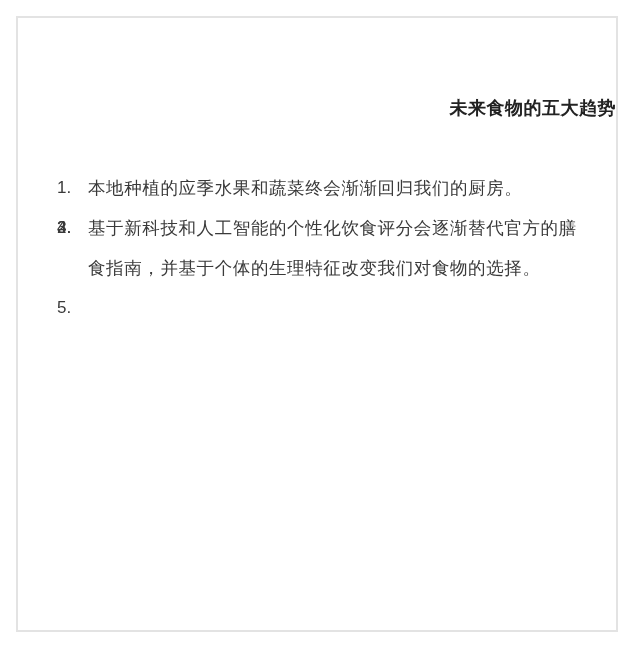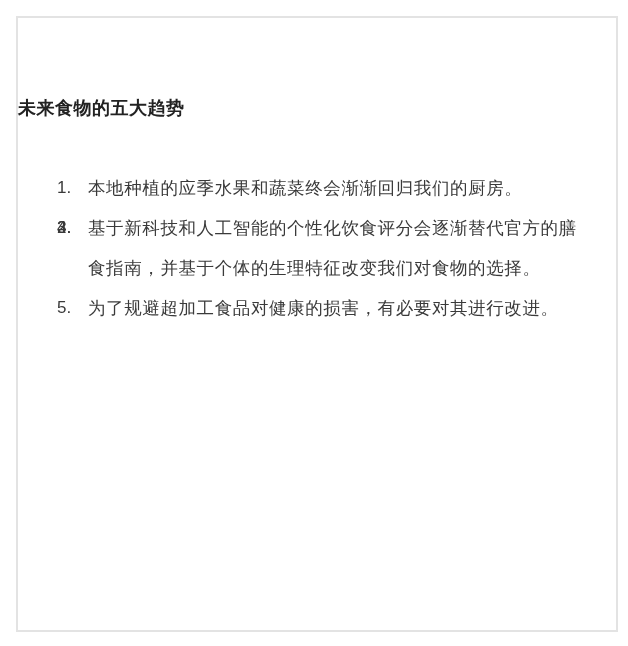--- a/index.html
+++ b/index.html
@@ -23,21 +23,21 @@
       height: 612px;
       border: 2px solid #e3e3e3;
       background: #ffffff;
       box-sizing: content-box;
     }
     .title {
       position: absolute;
       left: 0;
       right: 0;
       top: 78px;
-      text-align: left;
+      text-align: right;
       font-size: 18px;
       font-weight: bold;
       color: #222222;
       letter-spacing: 0.5px;
     }
     .list {
       position: absolute;
       left: 0;
       top: 150px;
       width: 100%;
@@ -81,16 +81,15 @@
     </li>
     <li class="item">
       <span class="num">3.</span>
     </li>
     <li class="item">
       <span class="num">4.</span>
       <span class="text">基于新科技和人工智能的个性化饮食评分会逐渐替代官方的膳食指南，并基于个体的生理特征改变我们对食物的选择。</span>
     </li>
     <li class="item">
       <span class="num">5.</span>
-      <span class="text">为了规避超加工食品对健康的损害，有必要对其进行改进。</span>
     </li>
   </ol>
 </div>
 
 </body></html>

